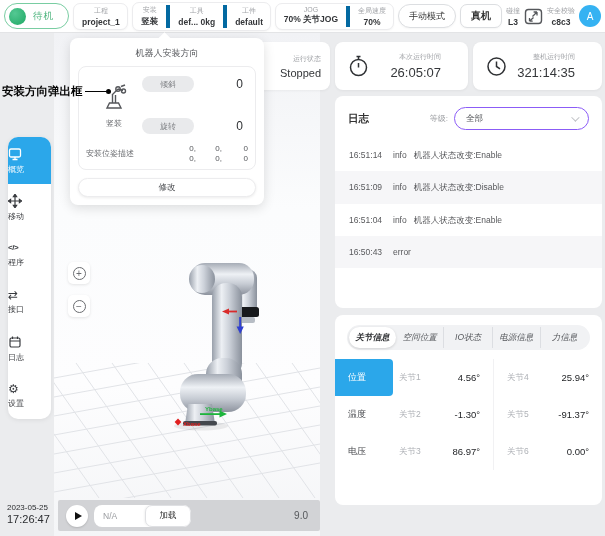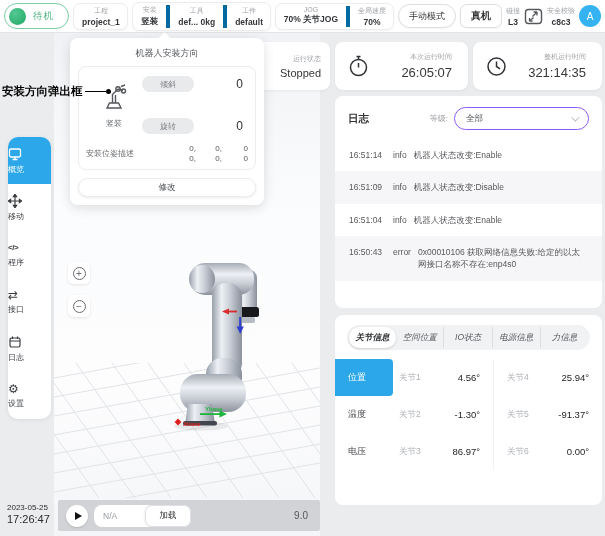--- a/index.html
+++ b/index.html
@@ -69,21 +69,21 @@
     box-shadow:0 1px 3px rgba(0,0,0,.05);z-index:2;}
   .stat-run{left:245px;width:85px;justify-content:flex-end;padding-right:9px;}
   .stat-session{left:335px;width:133px;}
   .stat-total{left:473px;width:129px;}
   .stat-col{display:flex;flex-direction:column;align-items:flex-end;gap:3px;}
   .stat-label{font-size:7px;color:#a2a4a8;}
   .stat-value{font-size:11px;color:#35373a;}
   .stat-value.big{font-size:13px;font-weight:500;}
   .stat-icon{margin-left:12px;display:flex;}
   .stat-spacer{flex:1}
-  .stat-pad{padding-right:16px;}
+  .stat-pad{padding-right:27px;}
 
   
   .log-card{position:absolute;left:335px;top:96px;width:267px;height:212px;background:#fff;border-radius:8px;
     z-index:2;overflow:hidden;}
   .log-header{display:flex;align-items:center;padding:11px 13px 9px;}
   .log-title{font-size:10.5px;color:#333;font-weight:bold;}
   .level-label{margin-left:auto;font-size:8px;color:#9a9ca0;margin-right:6px;}
   .level-select{width:135px;height:23px;border:1px solid #8b5cf6;border-radius:12px;display:flex;align-items:center;
     padding:0 11px;cursor:pointer;background:#fff;}
   .level-value{font-size:8.5px;color:#55575b;}
@@ -388,21 +388,20 @@
         <span class="log-msg">机器人状态改变:Disable</span>
       </div>
       <div class="log-row">
         <span class="log-time">16:51:04</span>
         <span class="log-level">info</span>
         <span class="log-msg">机器人状态改变:Enable</span>
       </div>
       <div class="log-row">
         <span class="log-time">16:50:43</span>
         <span class="log-level">error</span>
-        <span class="log-msg">0x00010106 获取网络信息失败:给定的以太网接口名称不存在:enp4s0</span>
       </div>
     </div>
   </section>
 
   <section class="joint-card">
     <div class="tabbar">
       <div class="tab active">关节信息</div>
       <div class="tab">空间位置</div>
       <div class="tab dl">IO状态</div>
       <div class="tab dl">电源信息</div>

